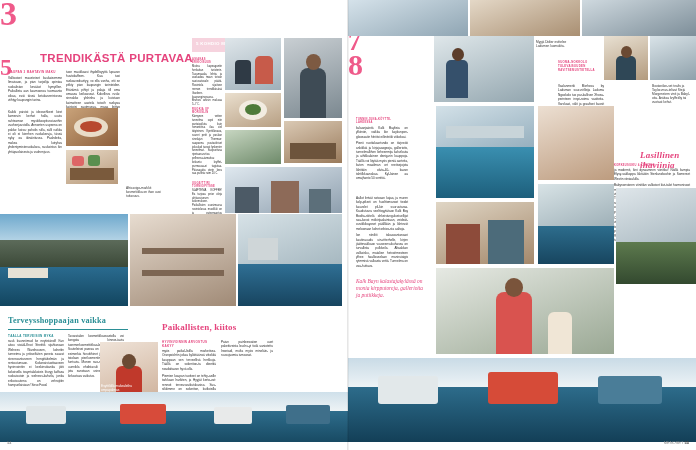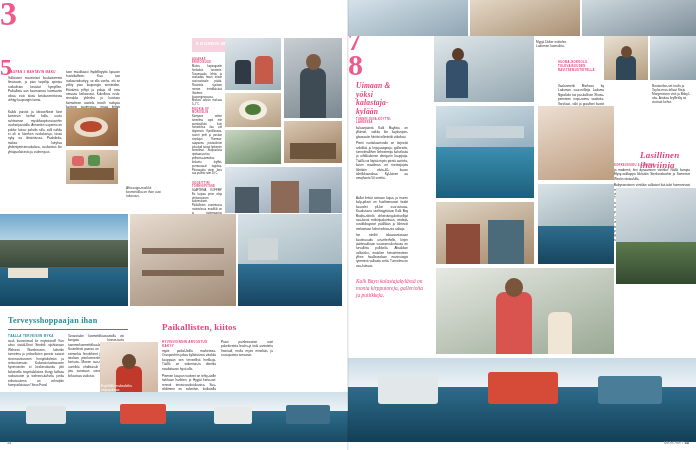--- a/index.html
+++ b/index.html
@@ -41,20 +41,21 @@
   .rule{position:absolute;background:#e5447d;height:.6px;}
 </style>
 </head>
 <body>
 
 <div class="spread">
 
   <div class="page page-left">
 
     <div class="bignum pink" style="left:8px;top:28px;font-size:34px;">3</div>
+    <div class="headline pink" style="position:absolute;left:40px;top:52px;font-size:11.5px;letter-spacing:.3px;">TRENDIKÄSTÄ PURTAVAA</div>
 
     <div class="pinkbox" style="left:192px;top:38px;width:66px;height:14px;"></div>
     <div style="position:absolute;left:196px;top:41px;font-size:4.4px;font-weight:bold;color:#fff;letter-spacing:.3px;">5 KOHDIO MAISTAA</div>
 
     <div class="col" style="left:8px;top:70px;width:54px;">
       <div class="kicker">KAUPAN 3 MAHTAVIN MAKU</div>
       <div class="body-txt" style="margin-top:2px;">Vallisoiset mausteiset kuukaisemme limaisaan, ja pian tarjoilija opintaa ruokalistan kevääst hymyillen. Paikallista aan kaamoossa tuomaanto oikaa, eväi tässä ketukarveristossa viihtyy kaupungin tarina.</div>
     </div>
     <div class="col" style="left:8px;top:110px;width:54px;">
       <div class="body-txt">Kaikki paistat ja ideavehkeet kirot kameruin kerhot halla, uuutu suhteaman myskikoopitussiuunhin vuohenjuustolla. Annonten uupeena on pakko: katsa: paholis rulla, sälli vuikka ei oli ei kierrhen ruokakeruja, tässä nyky oa ikinäiritussa. Paahdetta, makea kotyhva yhdentymisteruokalava, suukoistus kin yhtäpuolaisesta ja vuohenjuus.</div>
@@ -121,21 +122,21 @@
 
     <div class="ph" style="left:130px;top:214px;width:106px;height:92px;background:linear-gradient(160deg,#e7dcd0,#a08a76);">
       <div style="position:absolute;left:12px;top:34px;width:82px;height:6px;background:#7d6653;"></div>
       <div style="position:absolute;left:12px;top:56px;width:82px;height:6px;background:#7d6653;"></div>
     </div>
     <div class="ph" style="left:238px;top:214px;width:104px;height:92px;background:linear-gradient(160deg,#d7e2e7,#8fa4ae);">
       <div class="sea" style="height:46%;"></div>
       <div style="position:absolute;left:10px;top:24px;width:30px;height:22px;background:#cfd6d8;"></div>
     </div>
 
-    <div class="headline teal" style="position:absolute;left:8px;top:316px;font-size:8.2px;color:#2b8f96;font-family:'Liberation Serif',serif;">Terveysshoppaajan ihan</div>
+    <div class="headline teal" style="position:absolute;left:8px;top:316px;font-size:8.2px;color:#2b8f96;font-family:'Liberation Serif',serif;">Terveysshoppaajan vaikka</div>
     <div class="rule" style="left:8px;top:329px;width:120px;background:#2b8f96;"></div>
     <div class="col" style="left:8px;top:334px;width:56px;">
       <div class="kicker" style="color:#2b8f96;">TÄÄLLÄ TERVEISIIN  MYKÄ</div>
       <div class="body-txt" style="margin-top:1px;">suuk kuunniimud ke neytiständi! Kun aitou sisääl-Knot Streittik sijahtanaan Welness Warehousen, kohettin tunnetma ja yrtäveltäten paneta saavat streessanturveen hengitättelmän ja rentoutumaan. Kokonaistuottaaveen hyvinvointiin ei keskinsätanka jätti kokoisella tavyntalakateis lituryy kaffasa ruokaisuisin ja welness-kahvila, jonka erikoisuutena on vehrojiitin hampurilaisiaan! Seso Food.</div>
     </div>
     <div class="col" style="left:68px;top:334px;width:56px;">
       <div class="body-txt">Tavaratalon kosmetikkaosastolla voi kongata kinnos-tavia tuonmerkosmettiitkaa-brändejä. Suuteleisei paeraa on useka vaitia, jotá esimerkia hieuttihinet johje vuuli loroen toiolaan pieriluementin kustuusituu ja funtuvia. Monen suo-sikki on lieltikokit uunnikla ehdistavuli ruusunsharjaöjy, jota sanotaan usinei myös iheaa kirkastava vaikutus.</div>
     </div>
 
     <div class="bignum pink" style="left:140px;top:316px;font-size:24px;">5</div>
@@ -167,21 +168,20 @@
     <div class="folio l">54</div>
   </div>
 
   <div class="page page-right">
 
     <div class="ph" style="left:0;top:0;width:120px;height:36px;background:linear-gradient(160deg,#d5e2ea,#8fa5b3);"></div>
     <div class="ph" style="left:122px;top:0;width:110px;height:36px;background:linear-gradient(160deg,#e4d8c7,#a98f72);"></div>
     <div class="ph" style="left:234px;top:0;width:114px;height:36px;background:linear-gradient(160deg,#cfd9df,#7d8e99);"></div>
 
     <div class="bignum pink" style="left:8px;top:38px;font-size:40px;">6</div>
-    <div class="headline pink" style="position:absolute;left:8px;top:82px;width:46px;font-size:7.6px;line-height:1.12;font-family:'Liberation Serif',serif;font-style:italic;">Uimaan &amp; yöksi kalastaja-kylään</div>
     <div class="kicker" style="position:absolute;left:8px;top:118px;width:52px;font-size:2.6px;">TUNNIN JUNA-KÖYTTE-LAHDESSA</div>
     <div class="col" style="left:8px;top:126px;width:52px;">
       <div class="body-txt">kulaanjaäntä Kalk Baylisia on ylkiinön, vaikka löe kaykunpon-gloosaatin hitriitsi eiliinitriiki viikoksai.</div>
       <div class="body-txt" style="margin-top:2px;">Pienii ruottakaartundo on tärjeeäti ankikkiä ja kirjajaaogeoja, galleriotis, tunnelmallihen lieheenmija kahvilouta ja aihikkalainen denig-nin kauppoja. Täällä voi löytää myös pieniä aarteita, kuten maailman ort reetisejojota lähittäin oluta-40- kavan tahtilkkaanakaa. Kyl-lainen aa omajhanto 50 senttiä.</div>
     </div>
     <div class="col" style="left:8px;top:196px;width:52px;">
       <div class="body-txt">Aallot brtvät sotoaan kajaa, ja muren kolp-pikerii on huolttomaroot tiedot kauvolet pil-kin suuruutaraa. Kaudutuura seelttayytätaan Kalk Bay Boolta-rättelä ohkeistungulustuellijat saa-kovat mökirijaalaintaan, veideät-ouvikkikayoset päälllään ja lähtevät meloonaan kohet orbios-sta aaltoja.</div>
       <div class="body-txt" style="margin-top:2px;">Ion niiniliti takaasantanaari kautinauudu uin-ritterhelle, kirjen jäättevakkaan vuuseensukuhassa on turvallista pulkkeila. Altaakkan valkoisku, matalien hetvoitmesteen ylhee haallouselaan maniruiaigis rytmmisä valkasta vettä. Tunnelma on vaa-huttava.</div>
     </div>
 

